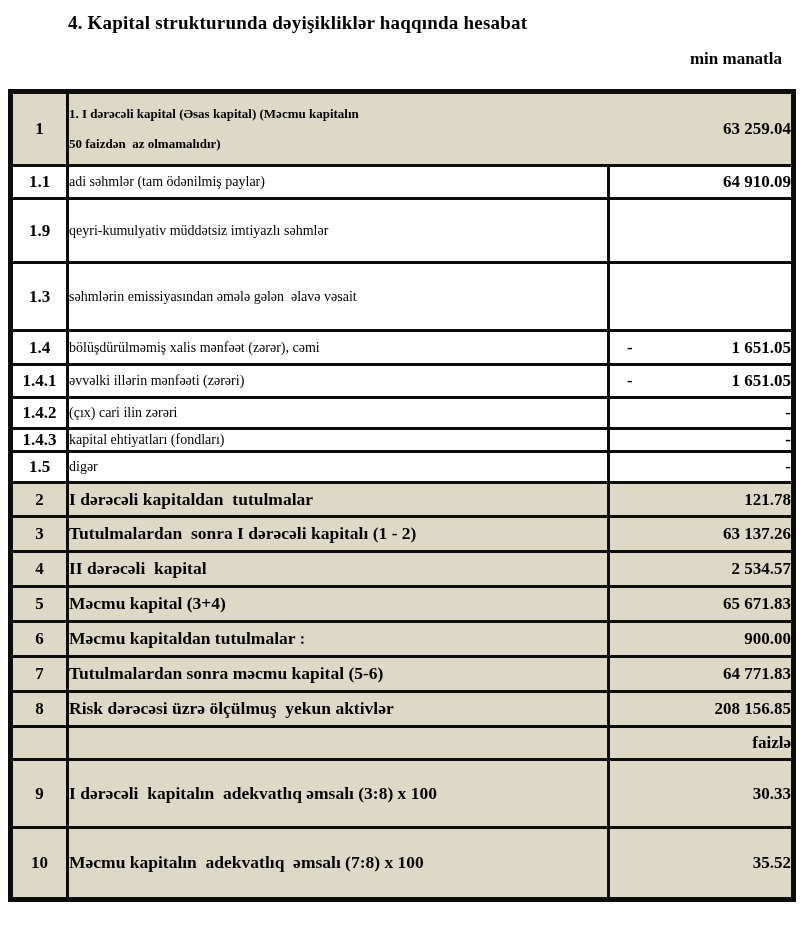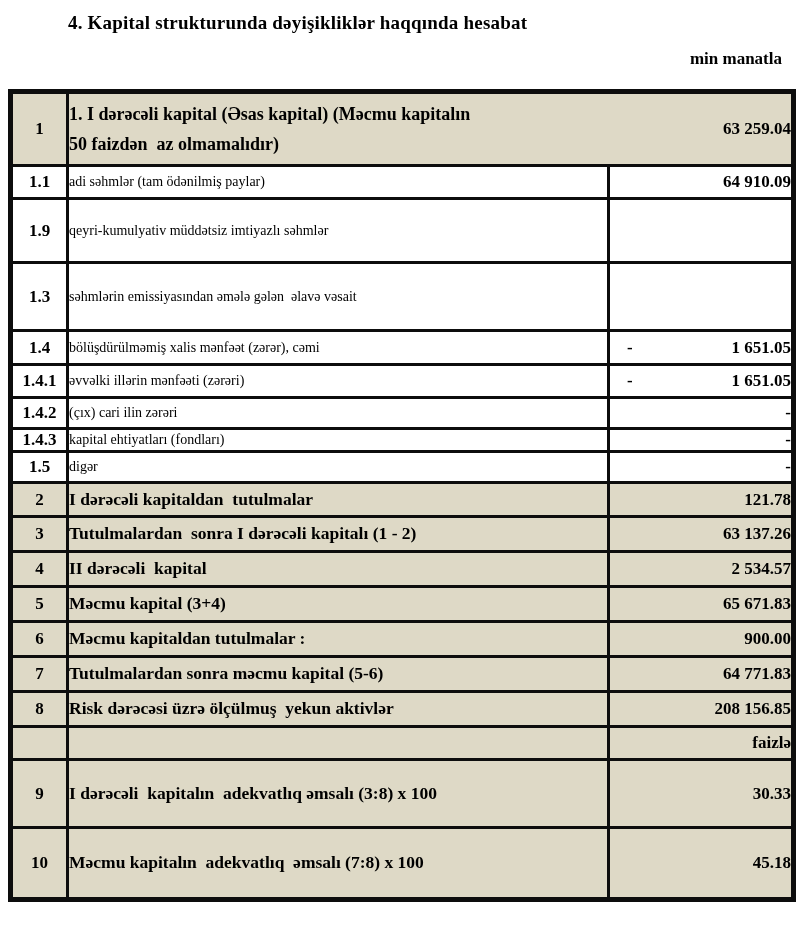--- a/index.html
+++ b/index.html
@@ -66,21 +66,21 @@
     align-items: center;
   }
   .value-inner.with-prefix {
     justify-content: space-between;
     padding-left: 17px;
   }
   tr.head td { background: var(--hl); }
   tr.head td.label { font-weight: bold; font-size: 17.5px; }
   tr.merged td.label {
     border-right: none;
-    font-size: 18px;
+    font-size: 13px;
     line-height: 30px;
   }
   tr.merged td.value { border-left: none; background: var(--hl); }
 </style>
 </head>
 <body>
 
 <div class="page-title">4. Kapital strukturunda dəyişikliklər haqqında hesabat</div>
 
 <div class="unit-note">min manatla</div>
@@ -255,18 +255,18 @@
           <div class="value-inner">
             <span>30.33</span>
           </div>
         </td>
       </tr>
       <tr class="head" style="height: 72px;">
         <td class="no">10</td>
         <td class="label">Məcmu kapitalın  adekvatlıq  əmsalı (7:8) x 100</td>
         <td class="value">
           <div class="value-inner">
-            <span>45.18</span>
+            <span>35.52</span>
           </div>
         </td>
       </tr>
     </tbody>
 </table>
 
 </body></html>

